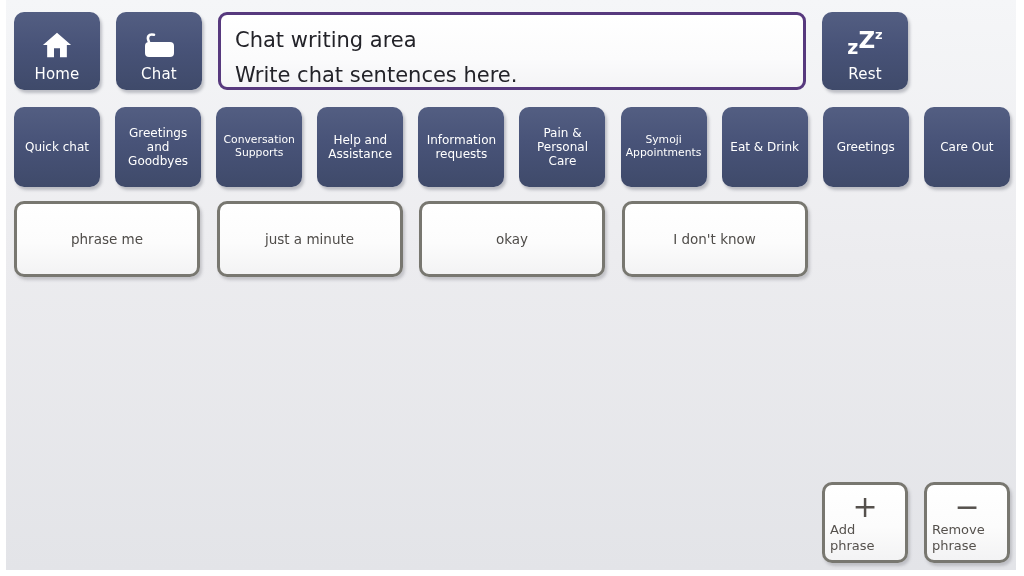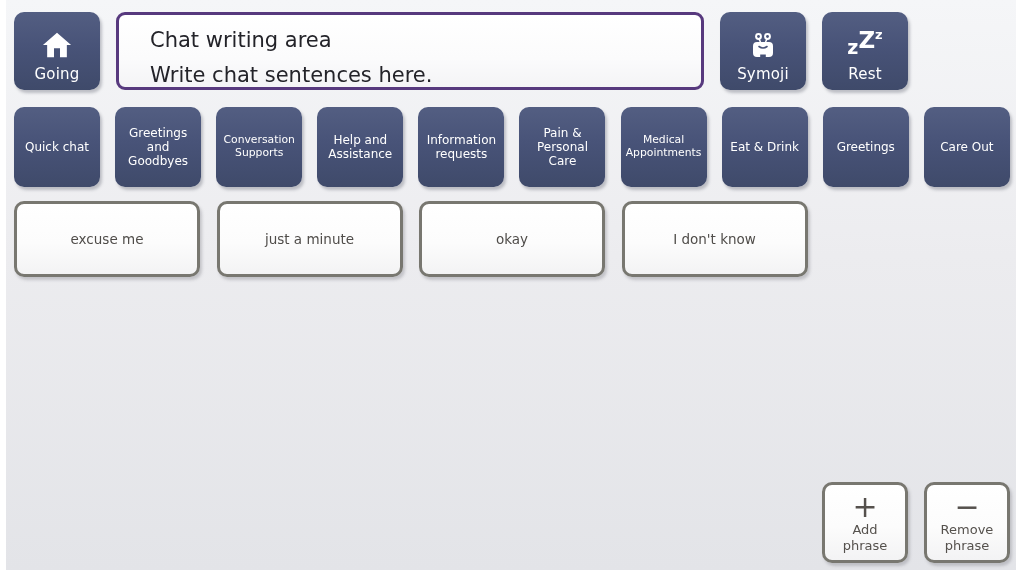--- a/index.html
+++ b/index.html
@@ -32,38 +32,38 @@
   .ticon { height: 34px; display: flex; align-items: center; justify-content: center; margin-bottom: 3px; }
   .tlabel-top { font-size: 15px; color: #fff; letter-spacing: 0.2px; }
 
   .cat-label { font-size: 12px; line-height: 1.18; text-align: center; padding: 0 3px; }
   .tile.small .cat-label { font-size: 10.8px; }
 
   .writebox {
     flex: 0 0 588px; height: 100%;
     background: linear-gradient(180deg, #ffffff 0%, #fbfbfc 60%, #f4f4f6 100%);
     border: 3px solid #57397e; border-radius: 9px;
-    padding: 8px 31px; cursor: text;
+    padding: 8px 14px; cursor: text;
   }
   .writebox .wline { font-size: 21px; color: #232329; line-height: 35px; white-space: nowrap; overflow: hidden; }
 
   .tile.light {
     background: linear-gradient(180deg, #ffffff 0%, #fcfcfc 55%, #f3f3f4 100%);
     border: 3px solid #787770; border-radius: 10px;
     box-shadow: 2px 3px 3px rgba(120,120,130,0.35);
     color: #4f4c49;
   }
   .phrase { width: 186px; height: 100%; font-size: 13.5px; text-align: center; }
 
   .action-tile {
     width: 86px; height: 81px; flex-direction: column; justify-content: center;
     gap: 1px; padding-top: 2px;
   }
   .action-icon { font-size: 30px; line-height: 28px; color: #55514d; font-weight: 500; }
-  .action-label { font-size: 13px; line-height: 1.2; text-align: center; color: #55514d; width: 70px; }
+  .action-label { font-size: 13px; line-height: 1.2; color: #55514d; width: 70px; }
 
   .zwrap { display: inline-flex; align-items: flex-end; font-weight: 700; color: #fff; }
   .z1 { font-size: 19px; line-height: 19px; }
   .z2 { font-size: 23px; line-height: 23px; transform: translateY(-5px); }
   .z3 { font-size: 13px; line-height: 13px; transform: translateY(-16px); }
 
   svg { display: block; }
 </style>
 </head>
 <body>
@@ -73,44 +73,38 @@
 
     <div class="row row1">
 
       <div class="tile dark top-tile">
         <span class="ticon">
           <svg width="30" height="30" viewBox="0 0 32 32">
             <path fill="#ffffff" fill-rule="evenodd" d="M16 3 L31 16 L26.5 16 L26.5 29 L5.5 29 L5.5 16 L1 16 Z
                  M12.8 29 L12.8 19.5 L19.2 19.5 L19.2 29 Z"></path>
           </svg>
         </span>
-        <span class="tlabel-top">Going</span>
+        <span class="tlabel-top">Home</span>
       </div>
 
+      <div class="tile dark top-tile">
+        <span class="ticon">
+          <svg width="38" height="30" viewBox="0 0 38 30">
+            <rect x="5" y="12" width="29" height="15" rx="4" fill="#ffffff"></rect>
+            <path d="M9 12 C6.5 7 8.5 3.5 14 4.8" stroke="#ffffff" stroke-width="2.6" fill="none" stroke-linecap="round"></path>
+          </svg>
+        </span>
+        <span class="tlabel-top">Chat</span>
+      </div>
 
       <div class="writebox">
         <div class="wline">Chat writing area</div>
         <div class="wline">Write chat sentences here.</div>
       </div>
 
-      <div class="tile dark top-tile">
-        <span class="ticon">
-          <svg width="32" height="32" viewBox="0 0 32 32">
-            <line x1="12" y1="10" x2="13.5" y2="13" stroke="#ffffff" stroke-width="1.6"></line>
-            <line x1="20" y1="10" x2="18.5" y2="13" stroke="#ffffff" stroke-width="1.6"></line>
-            <circle cx="11.5" cy="7.5" r="3.4" fill="#ffffff"></circle>
-            <circle cx="20.5" cy="7.5" r="3.4" fill="#ffffff"></circle>
-            <circle cx="11.5" cy="7.5" r="1.4" fill="#485378"></circle>
-            <circle cx="20.5" cy="7.5" r="1.4" fill="#485378"></circle>
-            <path fill="#ffffff" d="M10 13 h12 a4 4 0 0 1 4 4 v7 a4 4 0 0 1 -4 4 h-3.2 v-2.4 h-5.6 v2.4 H10 a4 4 0 0 1 -4 -4 v-7 a4 4 0 0 1 4 -4 Z"></path>
-            <path d="M12 17.5 q4 3 8 0" stroke="#485378" stroke-width="1.6" fill="none" stroke-linecap="round"></path>
-          </svg>
-        </span>
-        <span class="tlabel-top">Symoji</span>
-      </div>
 
       <div class="tile dark top-tile">
         <span class="ticon">
           <span class="zwrap">
             <span class="z1">z</span>
               <span class="z2">Z</span>
               <span class="z3">z</span>
           </span>
         </span>
         <span class="tlabel-top">Rest</span>
@@ -130,36 +124,36 @@
         <div class="tile dark">
           <span class="cat-label">Help and Assistance</span>
         </div>
         <div class="tile dark">
           <span class="cat-label">Information requests</span>
         </div>
         <div class="tile dark">
           <span class="cat-label">Pain &amp; Personal Care</span>
         </div>
         <div class="tile dark small">
-          <span class="cat-label">Medical Appointments</span>
+          <span class="cat-label">Symoji Appointments</span>
         </div>
         <div class="tile dark">
           <span class="cat-label">Eat &amp; Drink</span>
         </div>
         <div class="tile dark">
           <span class="cat-label">Greetings</span>
         </div>
         <div class="tile dark">
           <span class="cat-label">Care Out</span>
         </div>
       </div>
 
     <div class="row row3" id="phrases">
         <div class="tile light phrase">
-          <span>excuse me</span>
+          <span>phrase me</span>
         </div>
         <div class="tile light phrase">
           <span>just a minute</span>
         </div>
         <div class="tile light phrase">
           <span>okay</span>
         </div>
         <div class="tile light phrase">
           <span>I don't know</span>
         </div>

